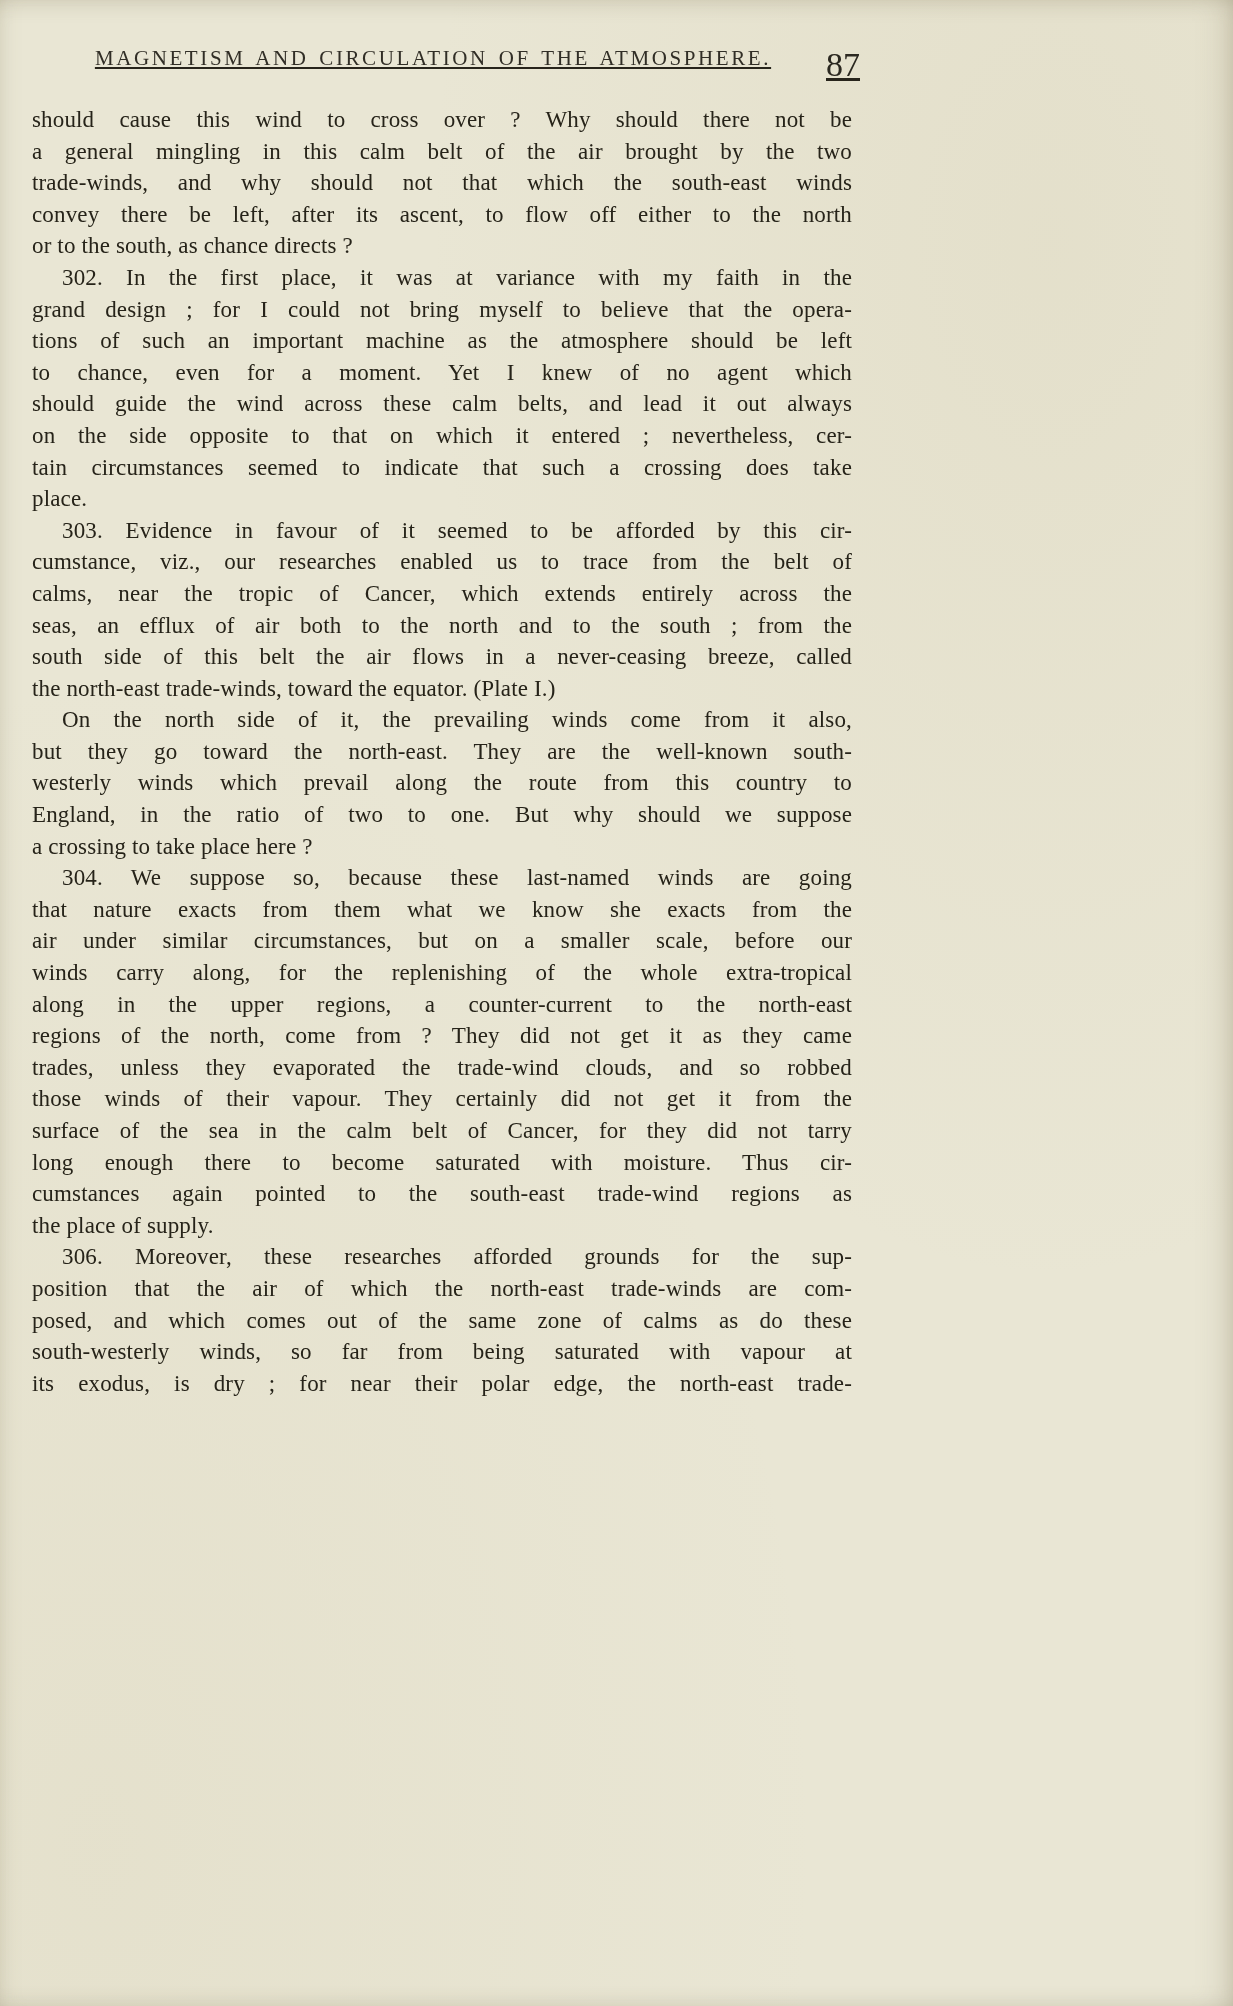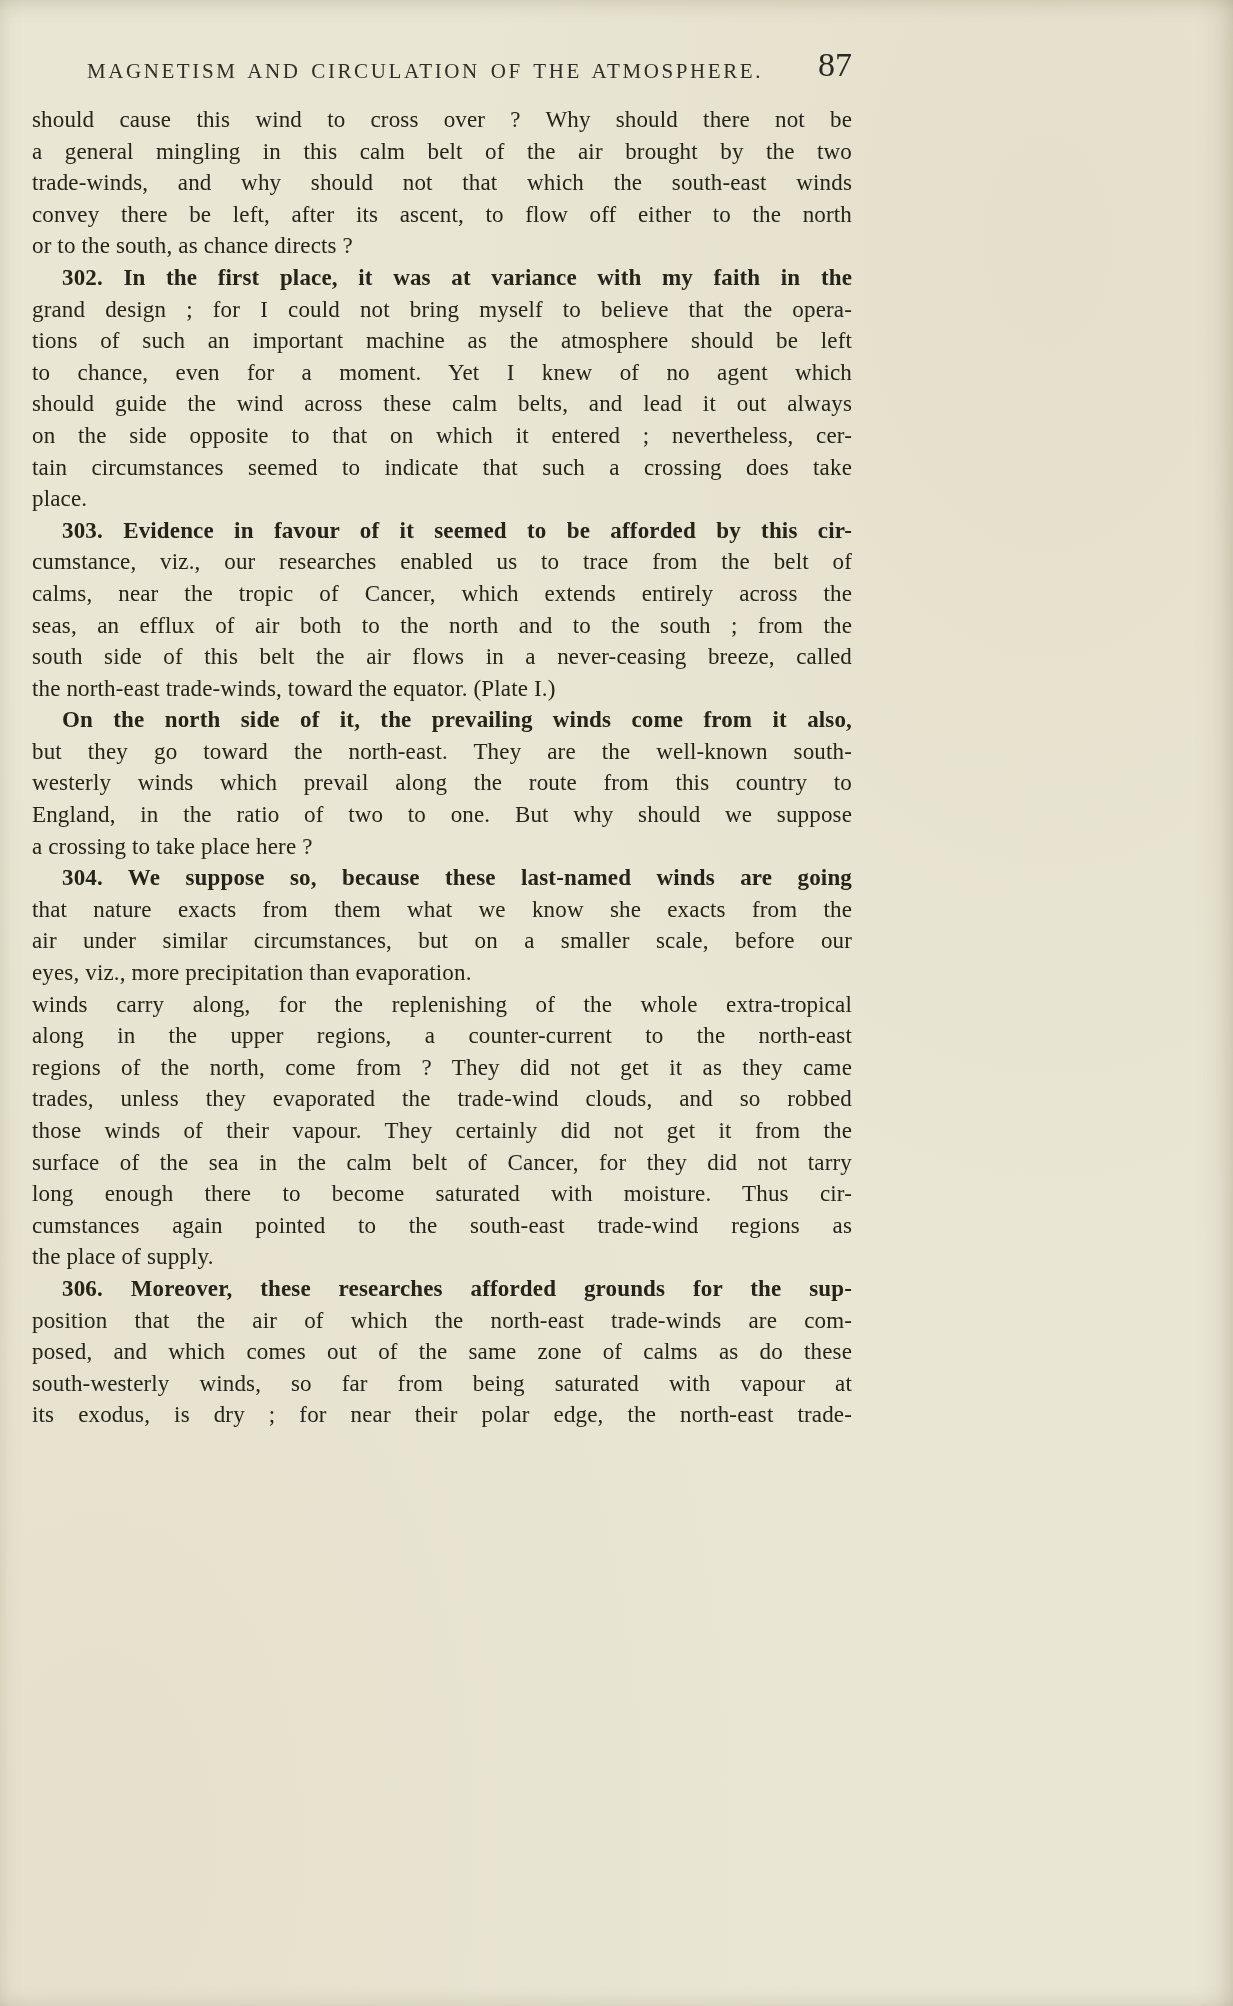--- a/index.html
+++ b/index.html
@@ -20,24 +20,25 @@
     box-shadow:
       inset -20px 0 34px -20px rgba(120,108,78,0.38),
       inset 0 14px 26px -18px rgba(120,108,78,0.30),
       inset 0 -14px 26px -20px rgba(120,108,78,0.22),
       inset 16px 0 26px -20px rgba(120,108,78,0.22);
     color: #27241b;
   }
   .header {
     position: absolute;
     top: 46px;
-    left: 32px;
+    left: 40px;
     width: 820px;
     display: flex;
-    align-items: flex-end;
+    align-items: flex-start;
+    text-decoration: underline;
   }
   .header .title {
     flex: 1;
     text-align: center;
     font-size: 21px;
     letter-spacing: 2.6px;
     word-spacing: 3px;
     color: #312e26;
   }
   .header .pagenum {
@@ -58,21 +59,20 @@
   .line {
     text-align: justify;
     text-align-last: justify;
     white-space: normal;
   }
   .line.line-end {
     text-align-last: left;
   }
   .line.indent {
     padding-left: 30px;
-    font-weight: bold;
   }
 </style>
 </head>
 <body>
 
 <div class="page">
   <div class="header">
     <span class="title">MAGNETISM AND CIRCULATION OF THE ATMOSPHERE.</span>
     <span class="pagenum">87</span>
   </div>
@@ -106,21 +106,20 @@
         <div class="line indent">On the north side of it, the prevailing winds come from it also,</div>
         <div class="line">but they go toward the north-east.  They are the well-known south-</div>
         <div class="line">westerly winds which prevail along the route from this country to</div>
         <div class="line">England, in the ratio of two to one.  But why should we suppose</div>
         <div class="line line-end">a crossing to take place here ?</div>
       </div>
       <div class="paragraph">
         <div class="line indent">304. We suppose so, because these last-named winds are going</div>
         <div class="line">that nature exacts from them what we know she exacts from the</div>
         <div class="line">air under similar circumstances, but on a smaller scale, before our</div>
-        <div class="line line-end">eyes, viz., more precipitation than evaporation.</div>
       </div>
       <div class="paragraph">
         <div class="line">winds carry along, for the replenishing of the whole extra-tropical</div>
         <div class="line">along in the upper regions, a counter-current to the north-east</div>
         <div class="line">regions of the north, come from ?  They did not get it as they came</div>
         <div class="line">trades, unless they evaporated the trade-wind clouds, and so robbed</div>
         <div class="line">those winds of their vapour.  They certainly did not get it from the</div>
         <div class="line">surface of the sea in the calm belt of Cancer, for they did not tarry</div>
         <div class="line">long enough there to become saturated with moisture.  Thus cir-</div>
         <div class="line">cumstances again pointed to the south-east trade-wind regions as</div>

